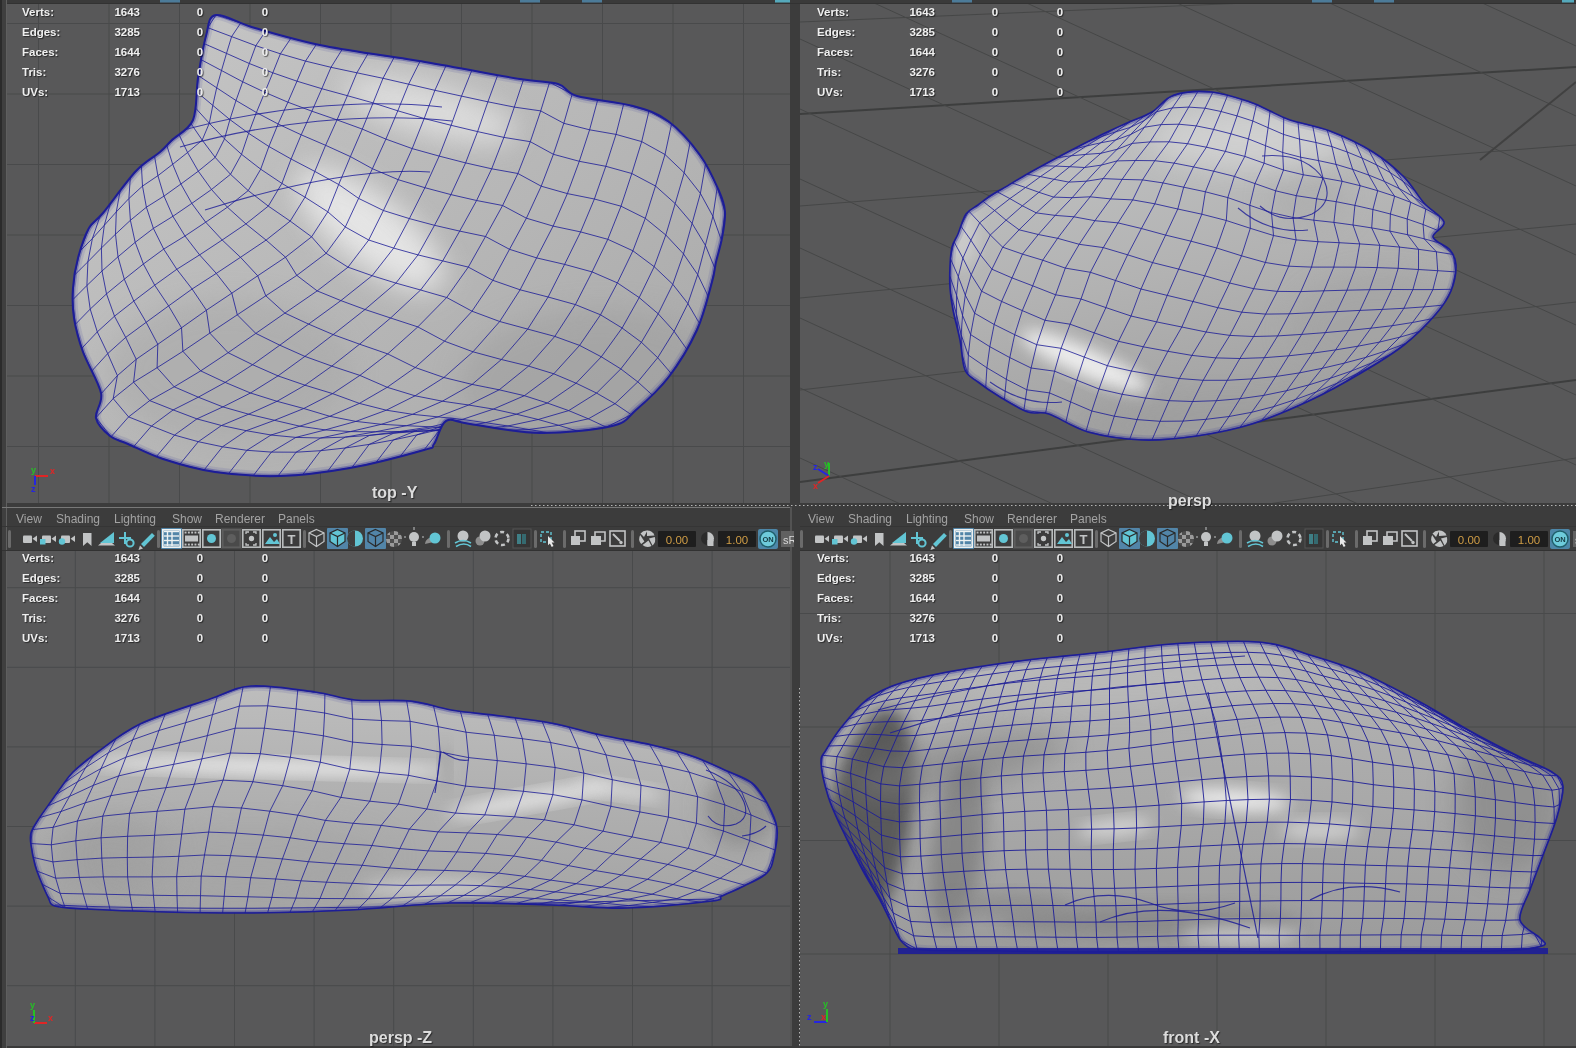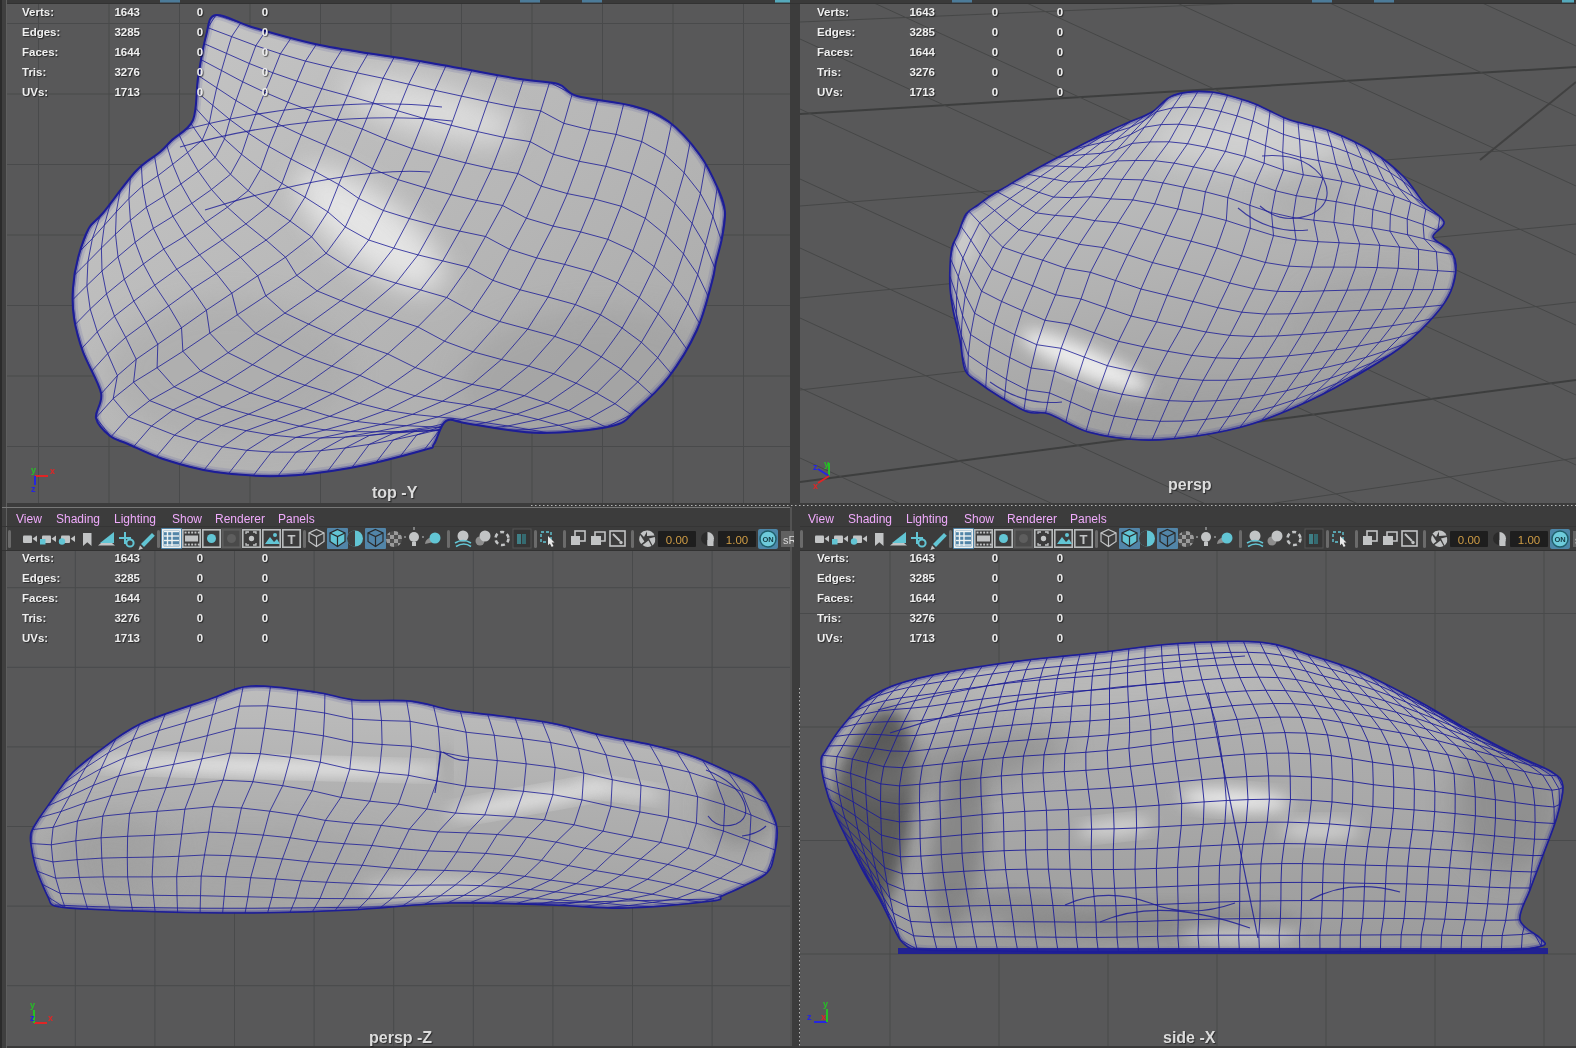--- a/index.html
+++ b/index.html
@@ -1,17 +1,17 @@
 <!DOCTYPE html>
 <html><head><meta charset="utf-8"><style>
 * { margin:0; padding:0; box-sizing:border-box; }
 body { width:1576px; height:1048px; background:#3c3c3c; font-family:"Liberation Sans",sans-serif; overflow:hidden; position:relative; }
 .hud { position:absolute; font-size:11.5px; font-weight:bold; color:#efefef; text-shadow:1px 1px 1px rgba(0,0,0,0.55); }
 .vplabel { position:absolute; font-size:16px; font-weight:bold; color:#dcdcdc; text-shadow:1px 1px 1px rgba(0,0,0,0.5); }
-.menu { position:absolute; font-size:12px; color:#f0abfc; }
+.menu { position:absolute; font-size:12px; color:#a3a3a3; }
 .giz { position:absolute; }
 .tb { position:absolute; }
 svg { display:block; }
 .vpsvg { position:absolute; }
 </style></head><body>
 
 <svg class="vpsvg" style="left:0;top:0" width="1576" height="1048" viewBox="0 0 1576 1048">
 <defs>
   <filter id="bl8" x="-40%" y="-40%" width="180%" height="180%">
         <feGaussianBlur stdDeviation="8"></feGaussianBlur>
@@ -589,23 +589,23 @@
 <div class="hud" style="left:817px;top:612px;width:60px;">Tris:</div>
 <div class="hud" style="left:855px;top:612px;width:80px;text-align:right;">3276</div>
 <div class="hud" style="left:980px;top:612px;width:30px;text-align:center;">0</div>
 <div class="hud" style="left:1045px;top:612px;width:30px;text-align:center;">0</div>
 <div class="hud" style="left:817px;top:632px;width:60px;">UVs:</div>
 <div class="hud" style="left:855px;top:632px;width:80px;text-align:right;">1713</div>
 <div class="hud" style="left:980px;top:632px;width:30px;text-align:center;">0</div>
 <div class="hud" style="left:1045px;top:632px;width:30px;text-align:center;">0</div>
 
 <div class="vplabel" style="left:372px;top:484px">top -Y</div>
-<div class="vplabel" style="left:1168px;top:476px">persp</div>
+<div class="vplabel" style="left:1168px;top:492px">persp</div>
 <div class="vplabel" style="left:369px;top:1029px">persp -Z</div>
-<div class="vplabel" style="left:1163px;top:1029px">side -X</div>
+<div class="vplabel" style="left:1163px;top:1029px">front -X</div>
 
 <svg class="giz" style="left:29px;top:462px" width="36" height="34">
 <line x1="6" y1="14" x2="19" y2="14" stroke="#e02525" stroke-width="2"></line>
 <line x1="6" y1="14" x2="6" y2="23" stroke="#2525e0" stroke-width="2"></line>
 <text x="2" y="11" fill="#25c025" font-size="9" font-weight="bold">y</text>
 <text x="21" y="12" fill="#e02525" font-size="9" font-weight="bold">x</text>
 <text x="2" y="30" fill="#2525e0" font-size="9" font-weight="bold">z</text>
   </svg>
 <svg class="giz" style="left:813px;top:460px" width="36" height="36">
 <line x1="16" y1="16" x2="16" y2="3" stroke="#25c025" stroke-width="2"></line>

